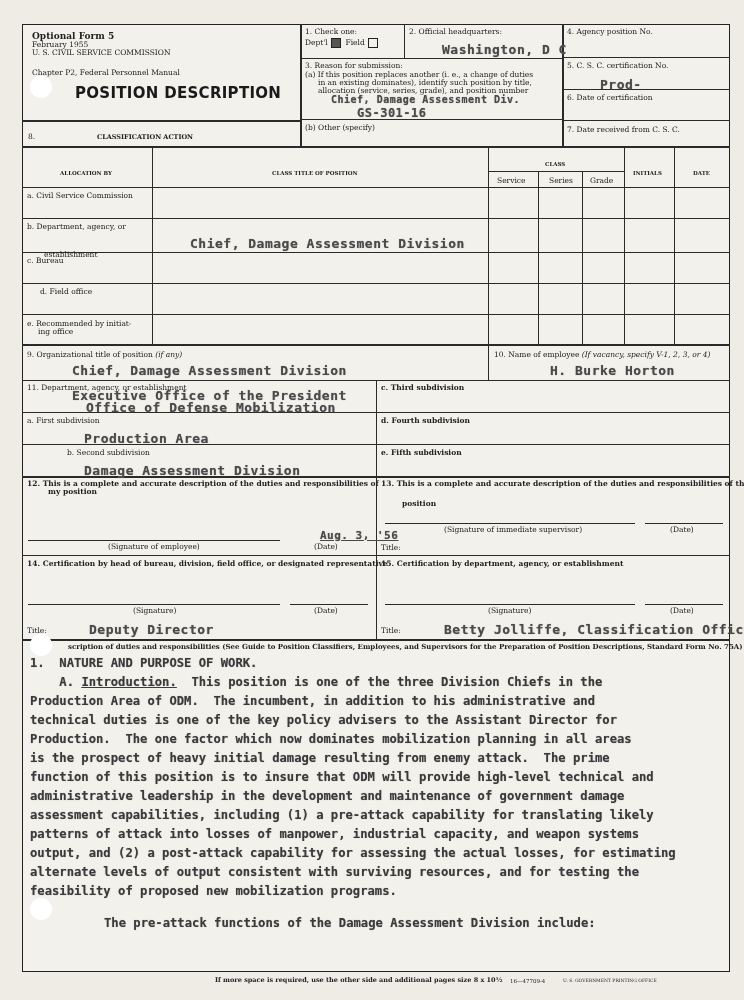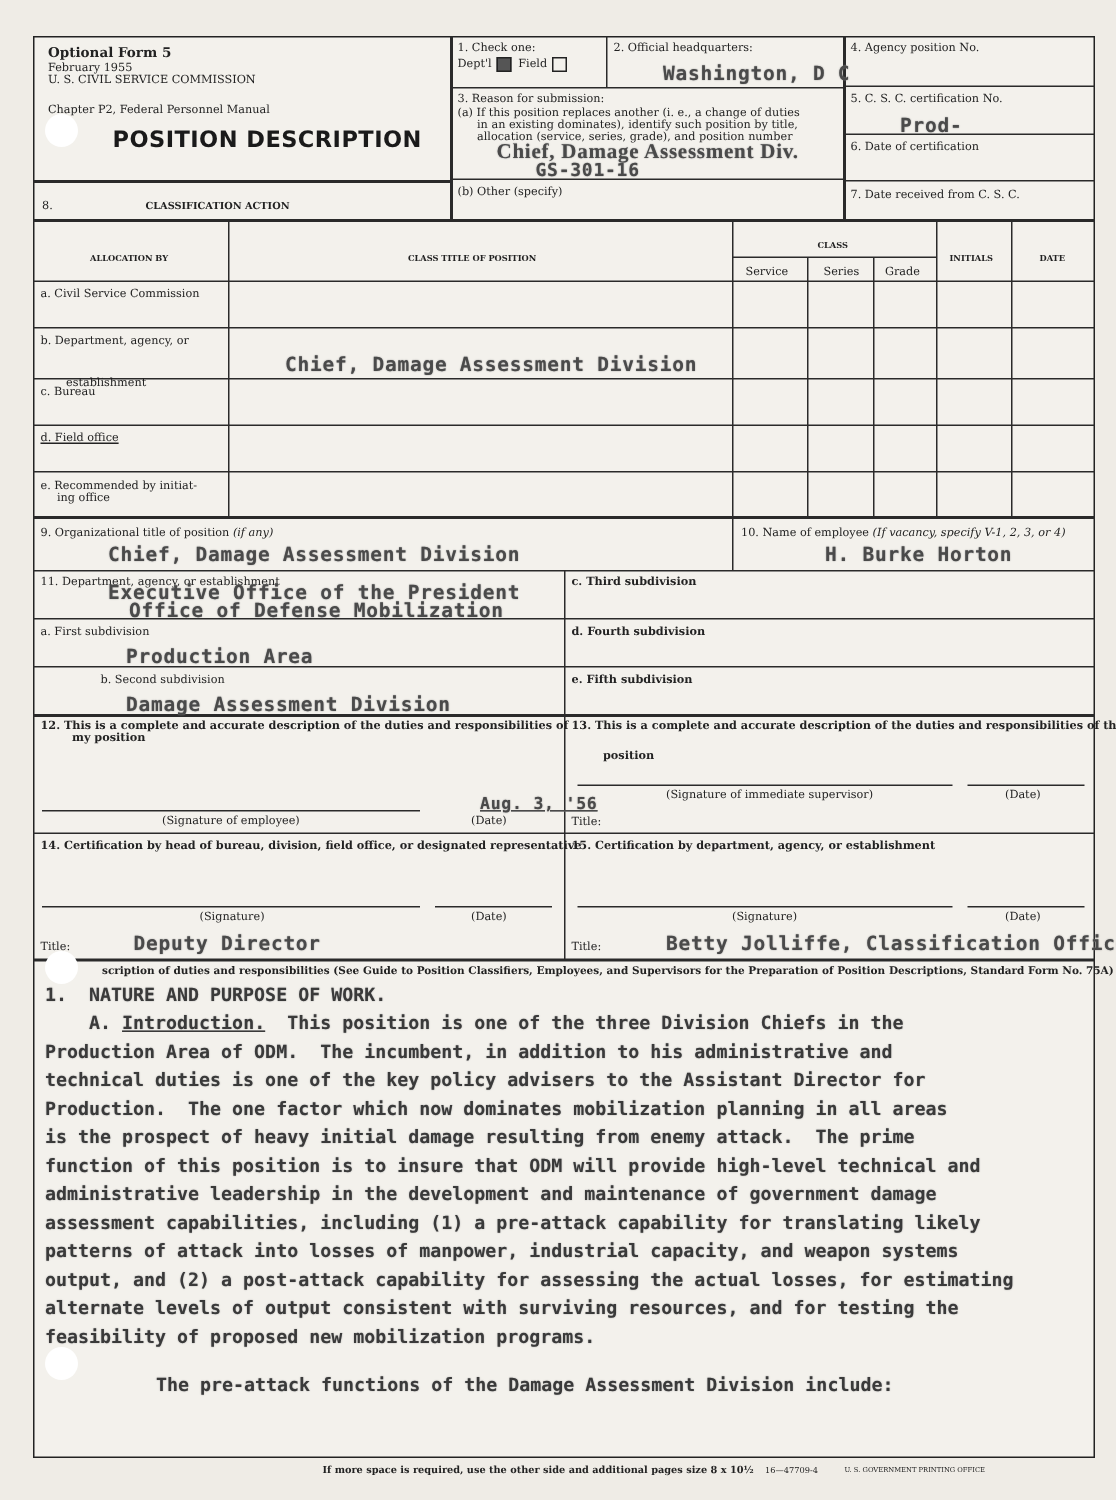--- a/index.html
+++ b/index.html
@@ -45,21 +45,21 @@
   &nbsp;<span>Field</span><span class="chk"></span>
 </div>
 
 <div class="lbl" style="left:409px;top:28px;">2. Official headquarters:</div>
 <div class="typed" style="left:410px;top:42px;">Washington, D C</div>
 
 <div class="lbl" style="left:305px;top:62px;">3. Reason for submission:</div>
 <div class="lbl" style="left:305px;top:71px;">(a)  If this position replaces another (i. e., a change of duties</div>
 <div class="lbl" style="left:318px;top:79px;">in an existing dominates), identify such position by title,</div>
 <div class="lbl" style="left:318px;top:87px;">allocation (service, series, grade), and position number</div>
-<div class="typed" style="left:299px;top:94px;font-size:14px;font-family:Liberation Serif, serif;">Chief, Damage Assessment Div.</div>
+<div class="typed" style="left:299px;top:94px;font-size:10px;">Chief, Damage Assessment Div.</div>
 <div class="typed" style="left:325px;top:106px;font-size:12px;">GS-301-16</div>
 <div class="lbl" style="left:305px;top:124px;">(b)  Other (specify)</div>
 
 <div class="lbl" style="left:567px;top:28px;">4. Agency position No.</div>
 <div class="typed" style="left:568px;top:41px;margin-top:36px;">Prod-</div>
 <div class="lbl" style="left:567px;top:62px;">5. C. S. C. certification No.</div>
 <div class="lbl" style="left:567px;top:94px;">6. Date of certification</div>
 <div class="lbl" style="left:567px;top:126px;">7. Date received from C. S. C.</div>
 
 <div class="lbl" style="left:28px;top:133px;">8.</div>
@@ -94,21 +94,21 @@
   </div>
   <div>
     <div class="lbl" style="left:27px;top:223px;">b. Department, agency, or</div>
     <div class="lbl" style="left:44px;top:231px;margin-top:20px;">establishment</div>
     <div class="typed" style="left:158px;top:236px;">Chief, Damage Assessment Division</div>
   </div>
   <div>
     <div class="lbl" style="left:27px;top:257px;">c. Bureau</div>
   </div>
   <div>
-    <div class="lbl" style="left:27px;top:288px;text-decoration:underline;">d. Field office</div>
+    <div class="lbl" style="left:40px;top:288px;">d. Field office</div>
   </div>
   <div>
     <div class="lbl" style="left:27px;top:320px;">e. Recommended by initiat-</div>
     <div class="lbl" style="left:38px;top:328px;">ing office</div>
   </div>
 </div>
 
 <div class="line" style="left:488px;top:346px;width:1px;height:34px;"></div>
 <div class="line" style="left:22px;top:380px;width:708px;height:1px;"></div>
 <div class="lbl" style="left:27px;top:351px;"><span>9. Organizational title of position</span> <i>(if any)</i></div>

